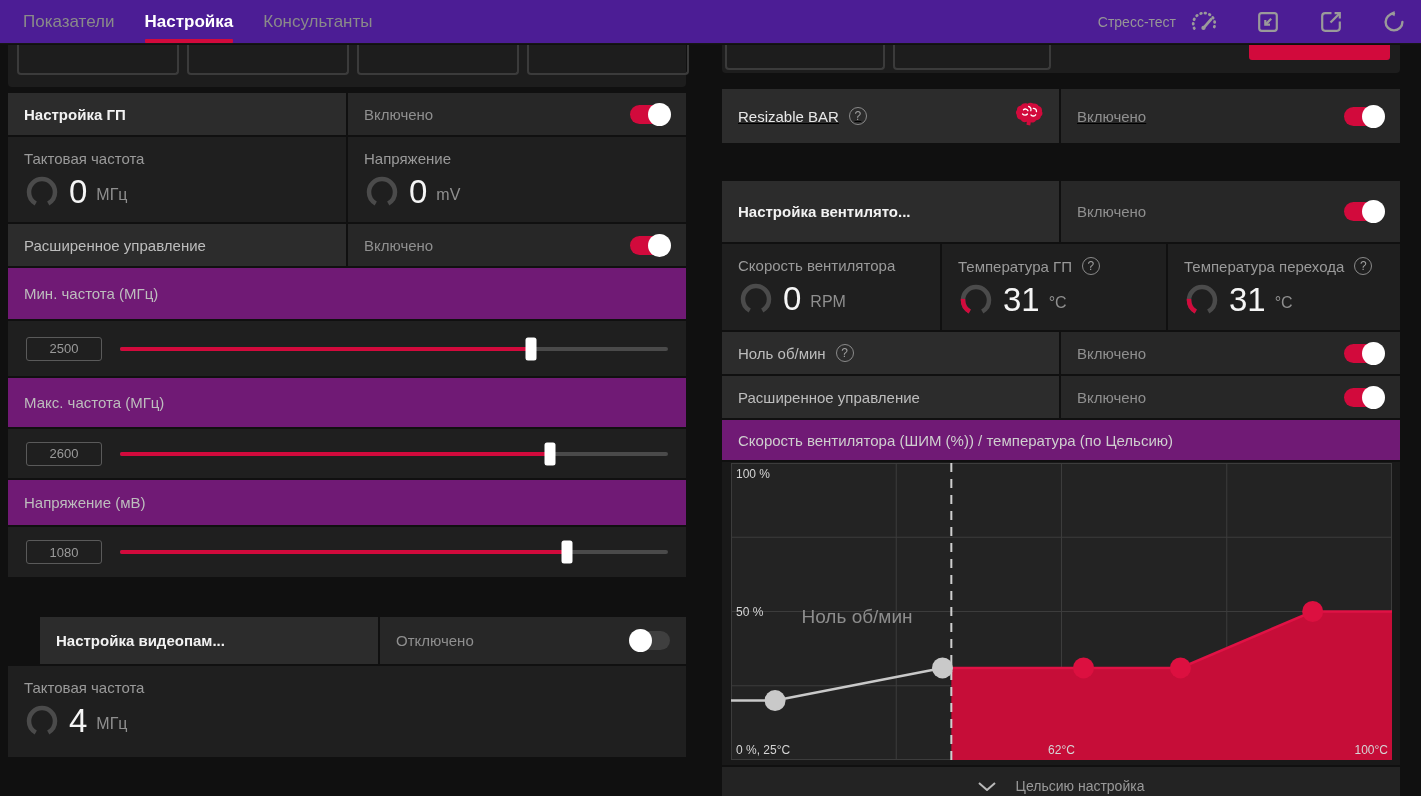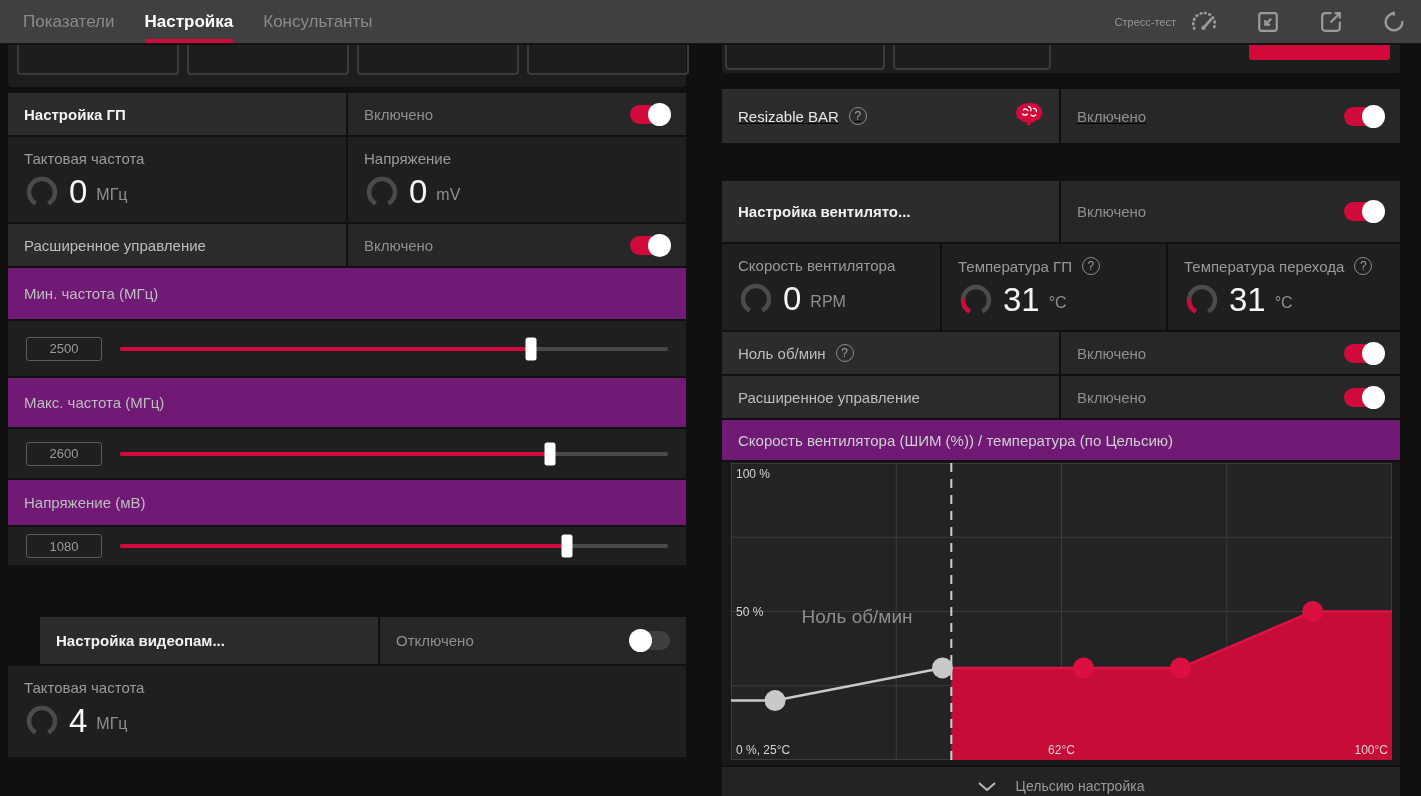--- a/index.html
+++ b/index.html
@@ -2,29 +2,29 @@
 <html style="--accent: #d20a3c;"><head>
 <meta charset="utf-8">
 <style>
   * { margin:0; padding:0; box-sizing:border-box; }
   html,body { width:1421px; height:796px; overflow:hidden; background:#101010;
     font-family:"Liberation Sans", sans-serif; }
   :root { --accent:#d20a3c; }
 
   
   .topbar { position:absolute; left:0; top:0; width:1421px; height:44px;
-    background:#404040; border-bottom:1px solid #161616; display:flex; align-items:center; }
+    background:#4c1d95; border-bottom:1px solid #161616; display:flex; align-items:center; }
   .tabs { display:flex; gap:30px; padding-left:23px; height:100%; }
   .tab { position:relative; display:flex; align-items:center; height:100%;
     font-size:17px; color:#8a8a8a; cursor:default; }
   .tab.active { color:#ffffff; font-weight:700; }
   .tab .underline { position:absolute; left:0; right:0; bottom:0; height:4px;
     background:var(--accent); border-radius:1px; }
   .topbar-right { margin-left:auto; display:flex; align-items:center; gap:12px; padding-right:14px; }
-  .stress-label { font-size:11px; color:#969696; margin-right:2px; }
+  .stress-label { font-size:14px; color:#969696; margin-right:2px; }
   .icon-btn { width:26px; height:26px; display:flex; align-items:center; justify-content:center; margin-left:25px; }
   .icon-btn svg, .stress-icon svg { display:block; }
 
   
   .toolbar-strip { position:absolute; background:#1d1d1d; border-radius:0 0 4px 4px; }
   .toolbar-strip.left { left:8px; top:45px; width:678px; height:42px; }
   .toolbar-strip.right { left:722px; top:45px; width:678px; height:28px; }
   .ghost-btn { position:absolute; top:0; border:2px solid #3b3b3b; border-top:none;
     border-radius:0 0 4px 4px; background:transparent; }
   .red-btn { position:absolute; top:0; background:var(--accent); border-radius:0 0 3px 3px; }
@@ -218,21 +218,21 @@
     <div class="slider-track">
       <div class="slider-fill" style="width: 78.5%;"></div>
       <div class="slider-handle" style="left: 78.5%;"></div>
     </div>
   </div>
   <div class="row" style="height:45px;">
     <div class="cell cell-full">
       <span class="lbl">Напряжение (мВ)</span>
     </div>
   </div>
-  <div class="row slider-row" style="height:38px; margin-bottom:16px;">
+  <div class="row slider-row" style="height:50px; margin-bottom:16px;">
     <input class="slider-input" value="1080" style="">
     <div class="slider-track">
       <div class="slider-fill" style="width: 81.5%;"></div>
       <div class="slider-handle" style="left: 81.5%;"></div>
     </div>
   </div>
 </div>
 
 <div class="panel" style="left:8px; top:617px; width:678px;">
   <div class="row" style="height:47px;margin-left:32px;">

